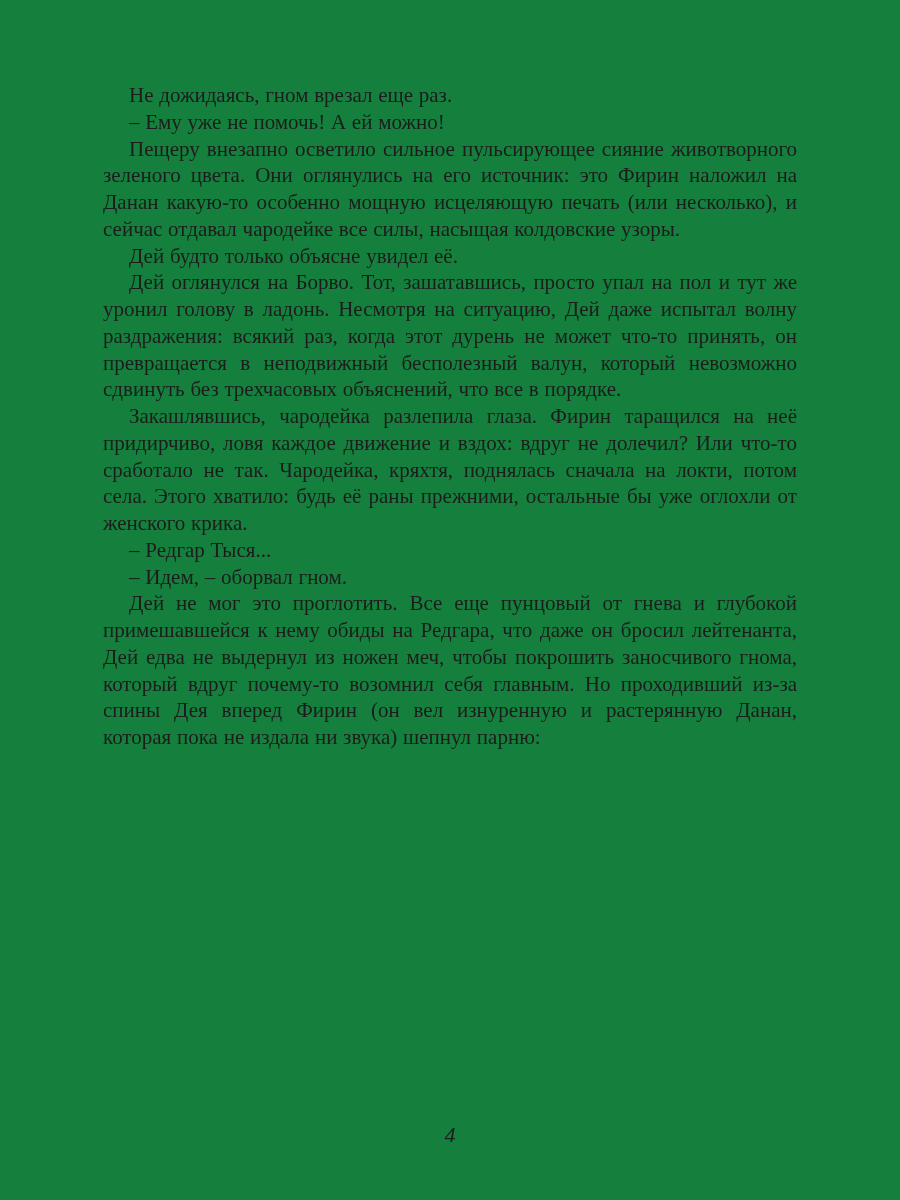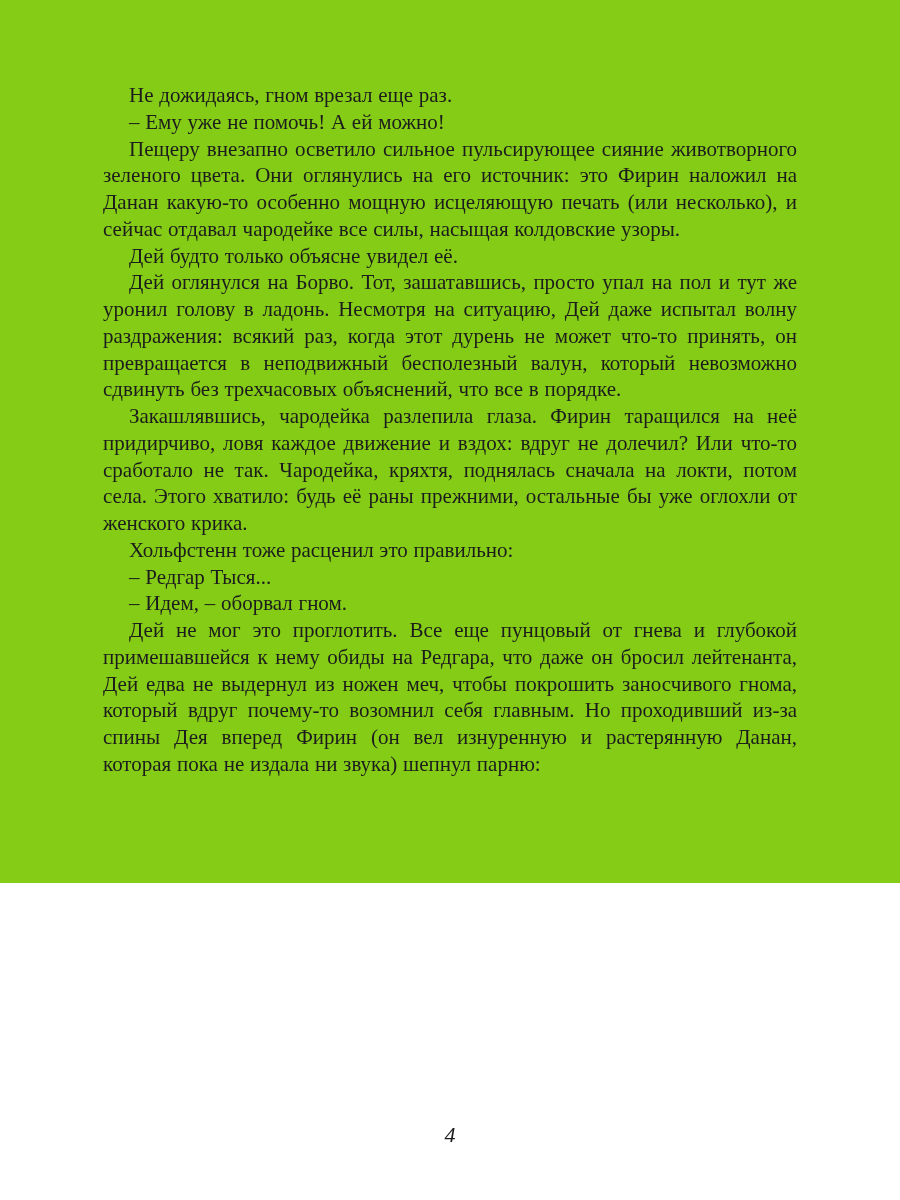--- a/index.html
+++ b/index.html
@@ -9,22 +9,22 @@
   body {
     width: 900px;
     height: 1200px;
     background: #ffffff;
     font-family: "Liberation Serif", "DejaVu Serif", serif;
     overflow: hidden;
   }
   .page {
     position: relative;
     width: 900px;
-    height: 883px;
-    background: #84cc16;
+    height: 1200px;
+    background: #15803d;
   }
   .text-block {
     position: absolute;
     left: 103px;
     top: 82px;
     width: 694px;
     color: #1c1c1c;
   }
   .para {
     margin: 0;
@@ -51,19 +51,18 @@
 <body>
 
 <div class="page">
   <div class="text-block">
     <p class="para">Не дожидаясь, гном врезал еще раз.</p>
     <p class="para">– Ему уже не помочь! А ей можно!</p>
     <p class="para">Пещеру внезапно осветило сильное пульсирующее сияние жи­вотворного зеленого цвета. Они оглянулись на его источник: это Фирин наложил на Данан какую-то особенно мощную исцеляю­щую печать (или несколько), и сейчас отдавал чародейке все силы, насыщая колдовские узоры.</p>
     <p class="para">Дей будто только объясне увидел её.</p>
     <p class="para">Дей оглянулся на Борво. Тот, зашатавшись, просто упал на пол и тут же уронил голову в ладонь. Несмотря на ситуацию, Дей даже испытал волну раздражения: всякий раз, когда этот дурень не мо­жет что-то принять, он превращается в неподвижный бесполезный валун, который невозможно сдвинуть без трехчасовых объясне­ний, что все в порядке.</p>
     <p class="para">Закашлявшись, чародейка разлепила глаза. Фирин таращился на неё придирчиво, ловя каждое движение и вздох: вдруг не доле­чил? Или что-то сработало не так. Чародейка, кряхтя, поднялась сначала на локти, потом села. Этого хватило: будь её раны прежни­ми, остальные бы уже оглохли от женского крика.</p>
-    <p class="para">Хольфстенн тоже расценил это правильно:</p>
     <p class="para">– Редгар Тыся...</p>
     <p class="para">– Идем, – оборвал гном.</p>
     <p class="para">Дей не мог это проглотить. Все еще пунцовый от гнева и глубо­кой примешавшейся к нему обиды на Редгара, что даже он бросил лейтенанта, Дей едва не выдернул из ножен меч, чтобы покрошить заносчивого гнома, который вдруг почему-то возомнил себя глав­ным. Но проходивший из-за спины Дея вперед Фирин (он вел из­нуренную и растерянную Данан, которая пока не издала ни звука) шепнул парню:</p>
   </div>
   <div class="page-number">4</div>
 </div>
 
 </body></html>

